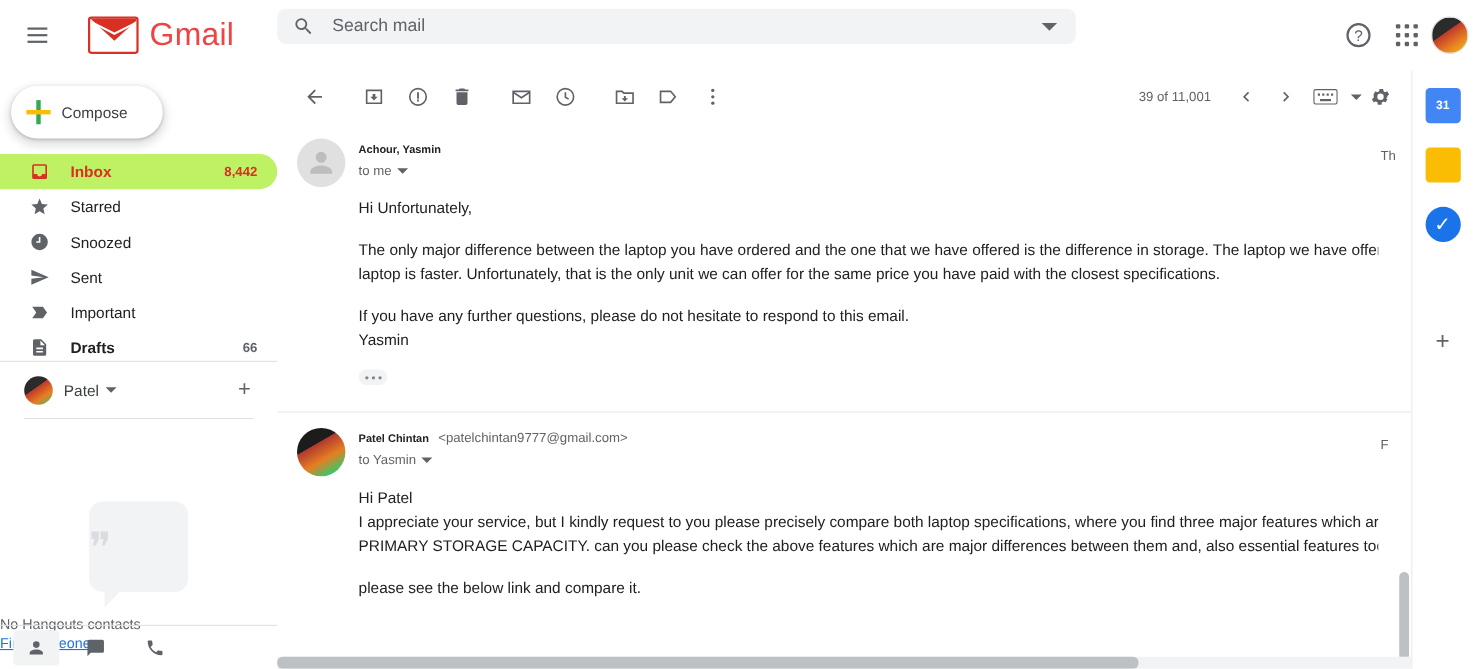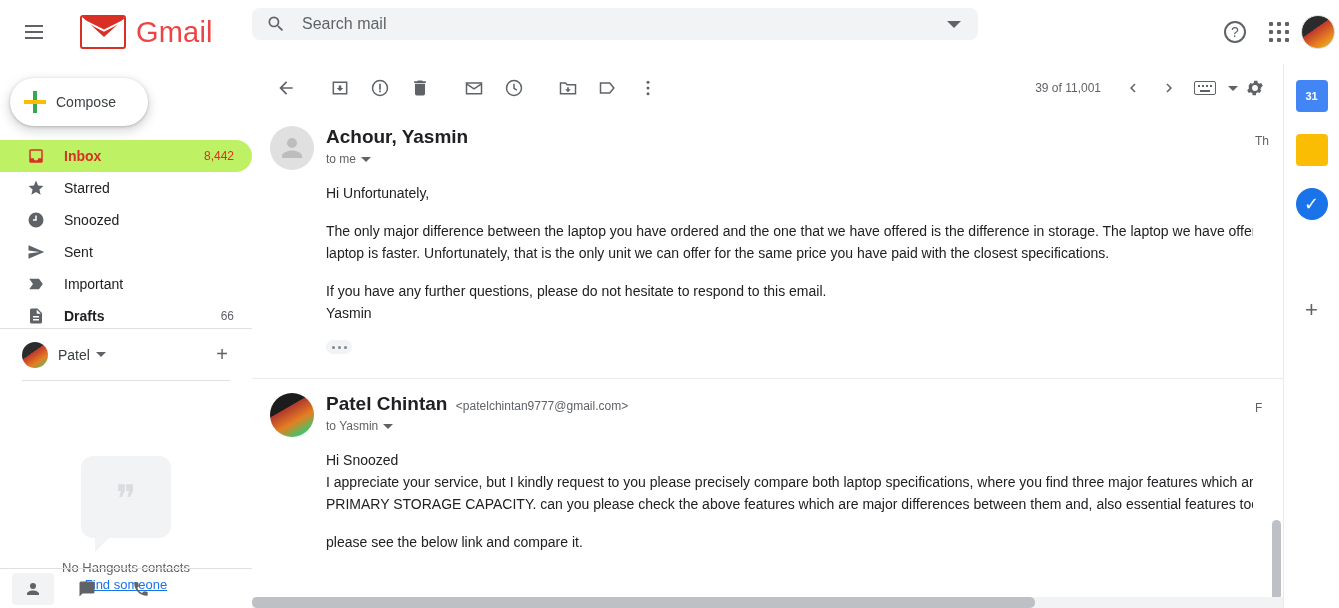--- a/index.html
+++ b/index.html
@@ -123,21 +123,21 @@
 
   .navlist { margin-top: 14px; }
   .navitem {
     height: 32px; display: flex; align-items: center;
     padding-left: 26px; font-size: 14px; color: #202124;
     border-top-right-radius: 16px; border-bottom-right-radius: 16px;
     cursor: pointer;
   }
   .navitem.active { background: #bef264; color: #d93025; font-weight: bold; }
   .navicon { width: 20px; height: 20px; margin-right: 18px; display: flex; align-items: center; justify-content: center; }
-  .navcount { margin-left: auto; margin-right: 18px; font-size: 12px; font-weight: normal; }
+  .navcount { margin-left: auto; margin-right: 18px; font-size: 12px; font-weight: bold; }
   .navitem.active .navcount { color: #d93025; }
   .navitem .navcount { color: #5f6368; }
 
   .hangouts-header {
     position: absolute; top: 264px; left: 0; width: 252px; height: 52px;
     display: flex; align-items: center; border-top: 1px solid #e0e0e0;
     background: #fff;
   }
   .hangouts-avatar {
     width: 26px; height: 26px; border-radius: 50%; margin-left: 22px;
@@ -146,21 +146,21 @@
   .hangouts-name { margin-left: 10px; font-size: 14px; color: #3c4043; }
   .mini-caret {
     margin-left: 6px; width: 0; height: 0;
     border-left: 5px solid transparent; border-right: 5px solid transparent;
     border-top: 5px solid #5f6368;
   }
   .hangouts-plus { margin-left: auto; margin-right: 24px; color: #5f6368; font-size: 20px; cursor: pointer; }
   .hangouts-divider { position: absolute; top: 316px; left: 22px; width: 208px; height: 1px; background: #e0e0e0; }
 
   .hangouts-empty {
-    position: absolute; top: 330px; left: 0; width: 252px; text-align: center;
+    position: absolute; top: 330px; left: 0; width: 252px; 
   }
   .bubble {
     width: 90px; height: 82px; margin: 62px auto 0;
     background: #f1f3f4; border-radius: 12px; position: relative;
     color: #dadce0; font-size: 38px; line-height: 86px;
   }
   .bubble:after {
     content: ""; position: absolute; left: 14px; bottom: -14px;
     border-left: 16px solid #f1f3f4;
     border-bottom: 16px solid transparent;
@@ -219,21 +219,21 @@
     display: flex; align-items: center; justify-content: center;
   }
   .msg-avatar.photo {
     background: linear-gradient(150deg,#1c1c1c 35%, #b03a2e 36%, #e67e22 62%, #2ecc71 88%);
   }
   .person-glyph {
     width: 30px; height: 30px; color: #bdbdbd;
   }
   .msg-body { margin-left: 74px; padding-right: 30px; }
   .sender {
-    font-size: 19px; font-weight: bold; color: #202124; display: inline;
+    font-size: 10px; font-weight: bold; color: #202124; display: inline;
   }
   .sender-email { font-size: 12px; color: #5f6368; margin-left: 4px; }
   .recipient {
     font-size: 12px; color: #5f6368; margin-top: 4px; display: flex; align-items: center;
   }
   .recipient .mini-caret { margin-left: 5px; border-top-color: #5f6368; }
   .msg-time {
     position: absolute; right: 10px; top: 22px;
     font-size: 12px; color: #5f6368; white-space: nowrap;
     overflow: hidden; width: 18px;
@@ -545,21 +545,21 @@
 
       <div class="msg" style="margin-top:10px">
         <div class="msg-avatar photo"></div>
         <div class="msg-body">
           <span class="sender">Patel Chintan</span>
           <span class="sender-email">&lt;patelchintan9777@gmail.com&gt;</span>
           <div class="recipient">
             <span>to Yasmin</span>
             <span class="mini-caret"></span>
           </div>
-          <div class="para">Hi Snoozed</div>
+          <div class="para">Hi Patel</div>
           <div class="para p-tight">I appreciate your service, but I kindly request to you please precisely compare both laptop specifications, where you find three major features which are (1) SCREEN TY</div>
           <div class="para p-tight">PRIMARY STORAGE CAPACITY. can you please check the above features which are major differences between them and, also essential features too.</div>
           <div class="para">please see the below link and compare it.</div>
         </div>
         <div class="msg-time">F</div>
       </div>
 
     </div>
   </div>
 

